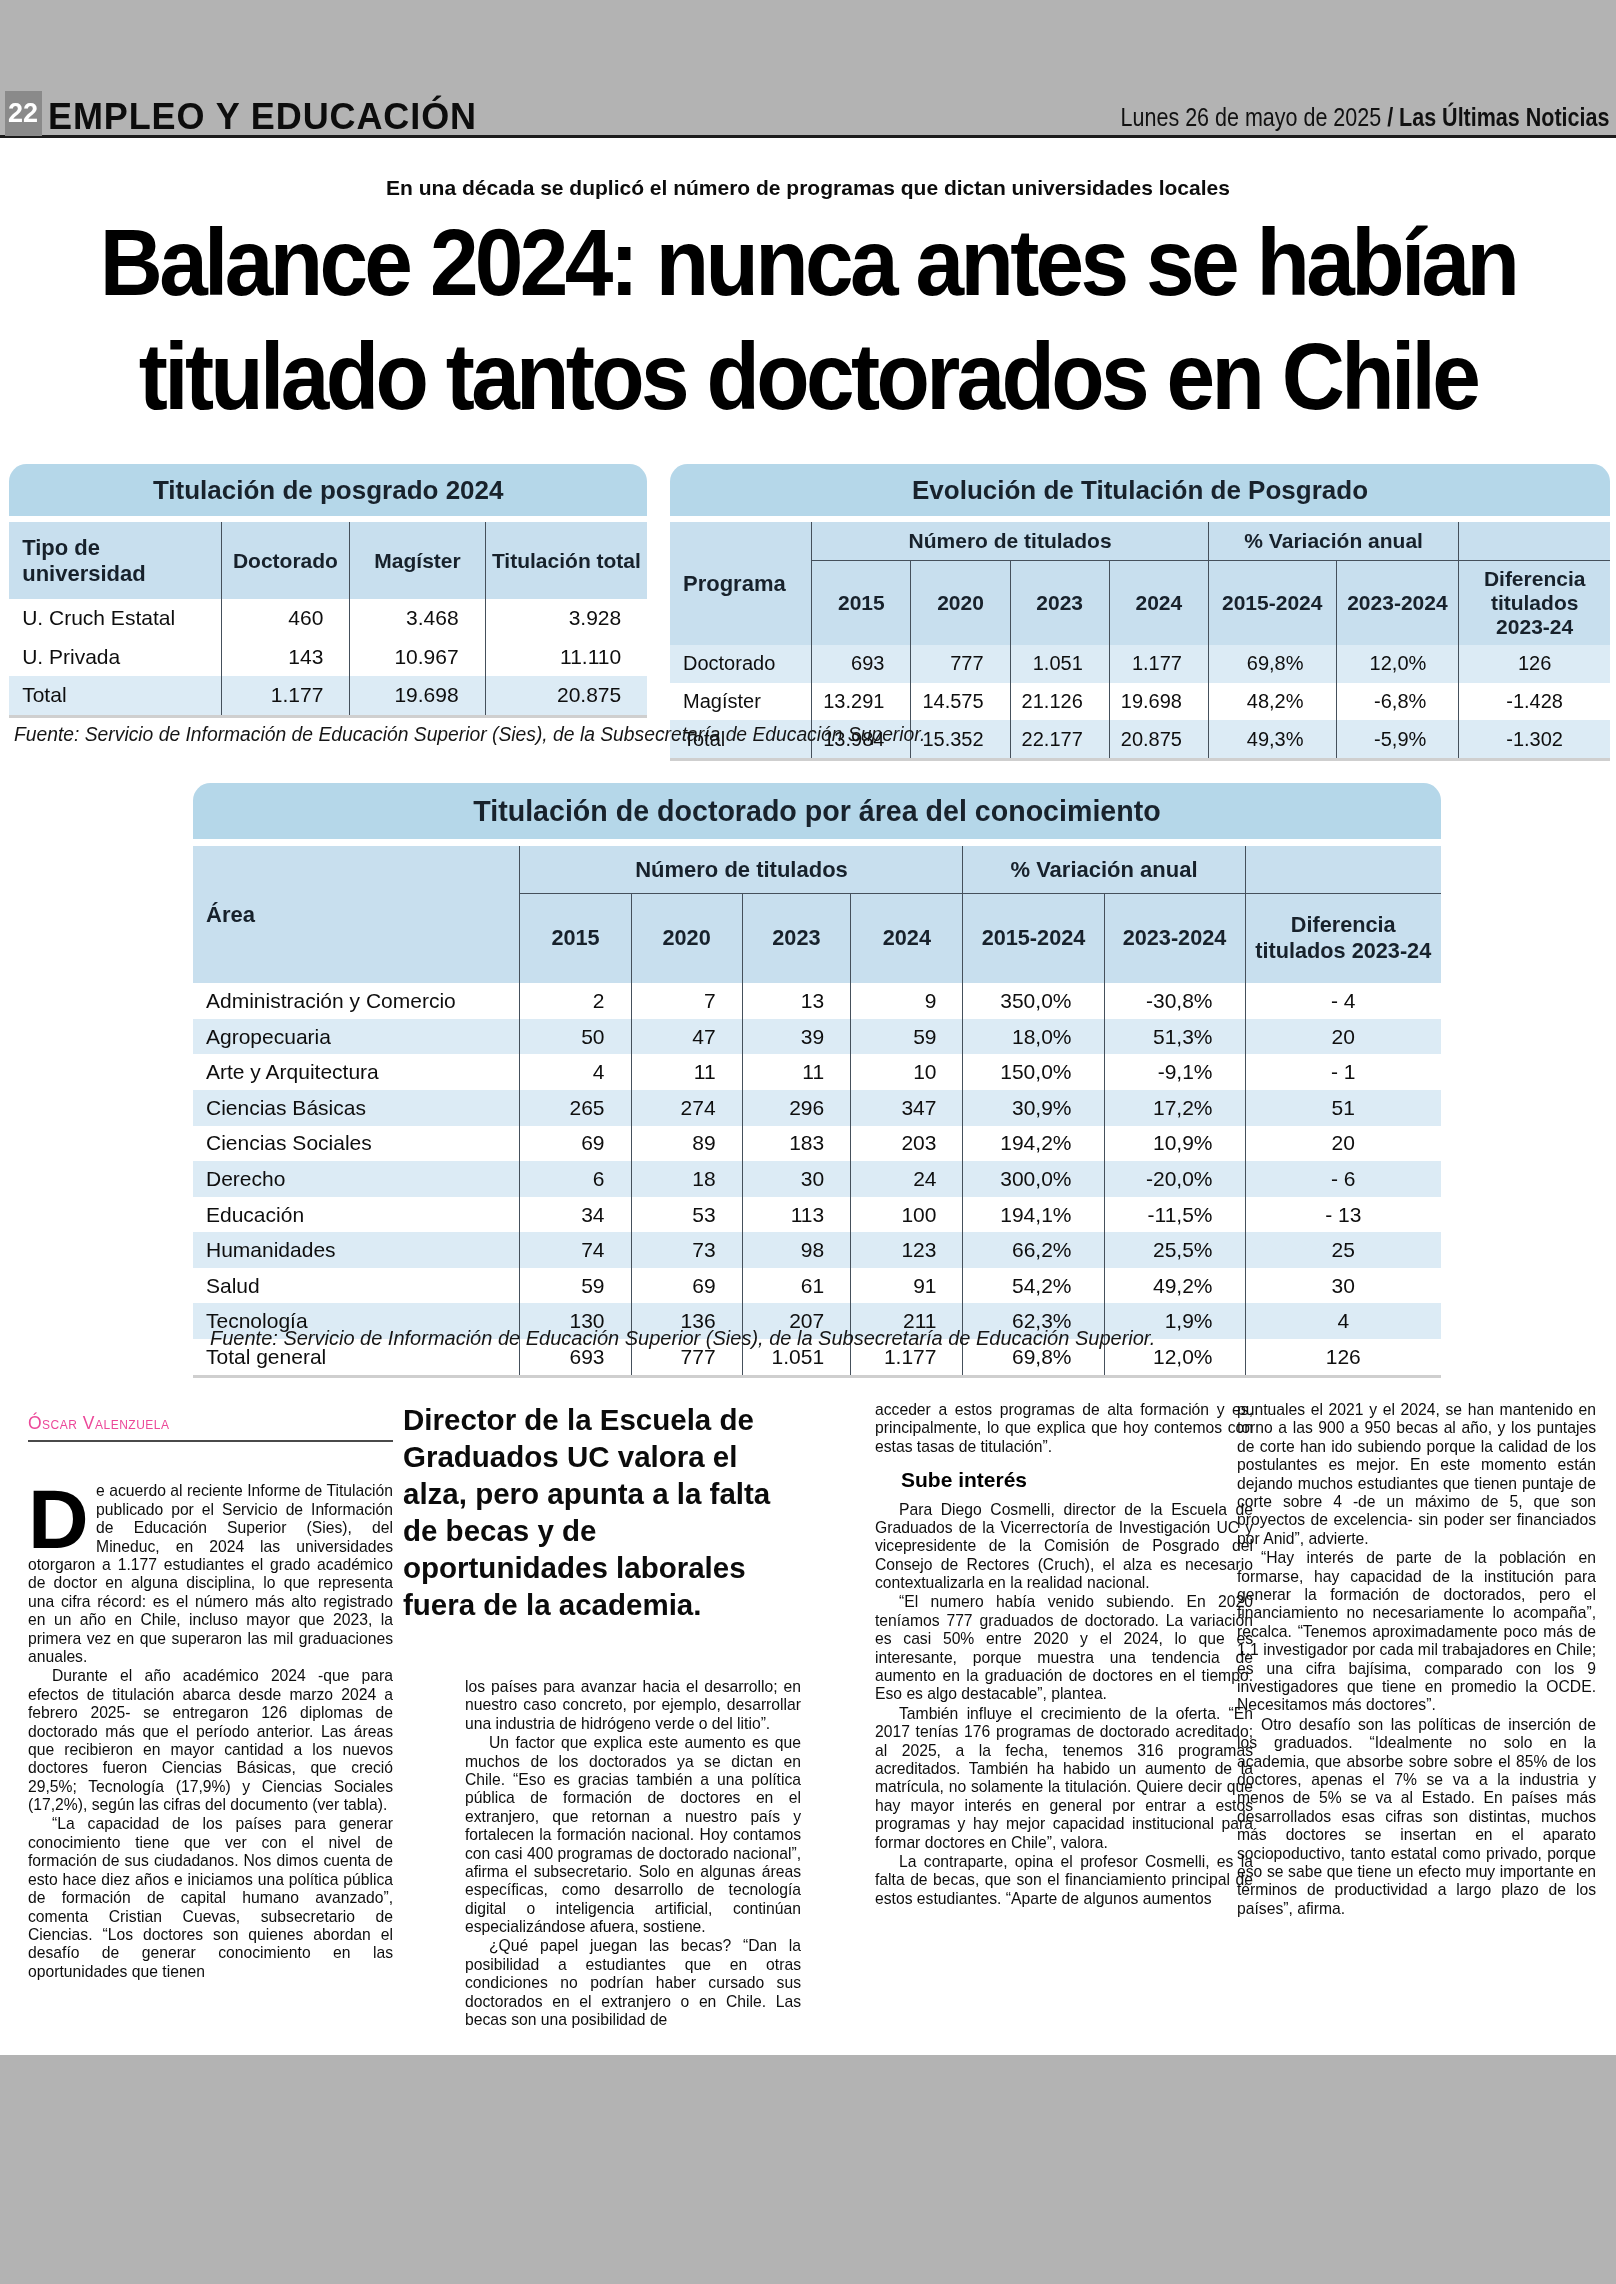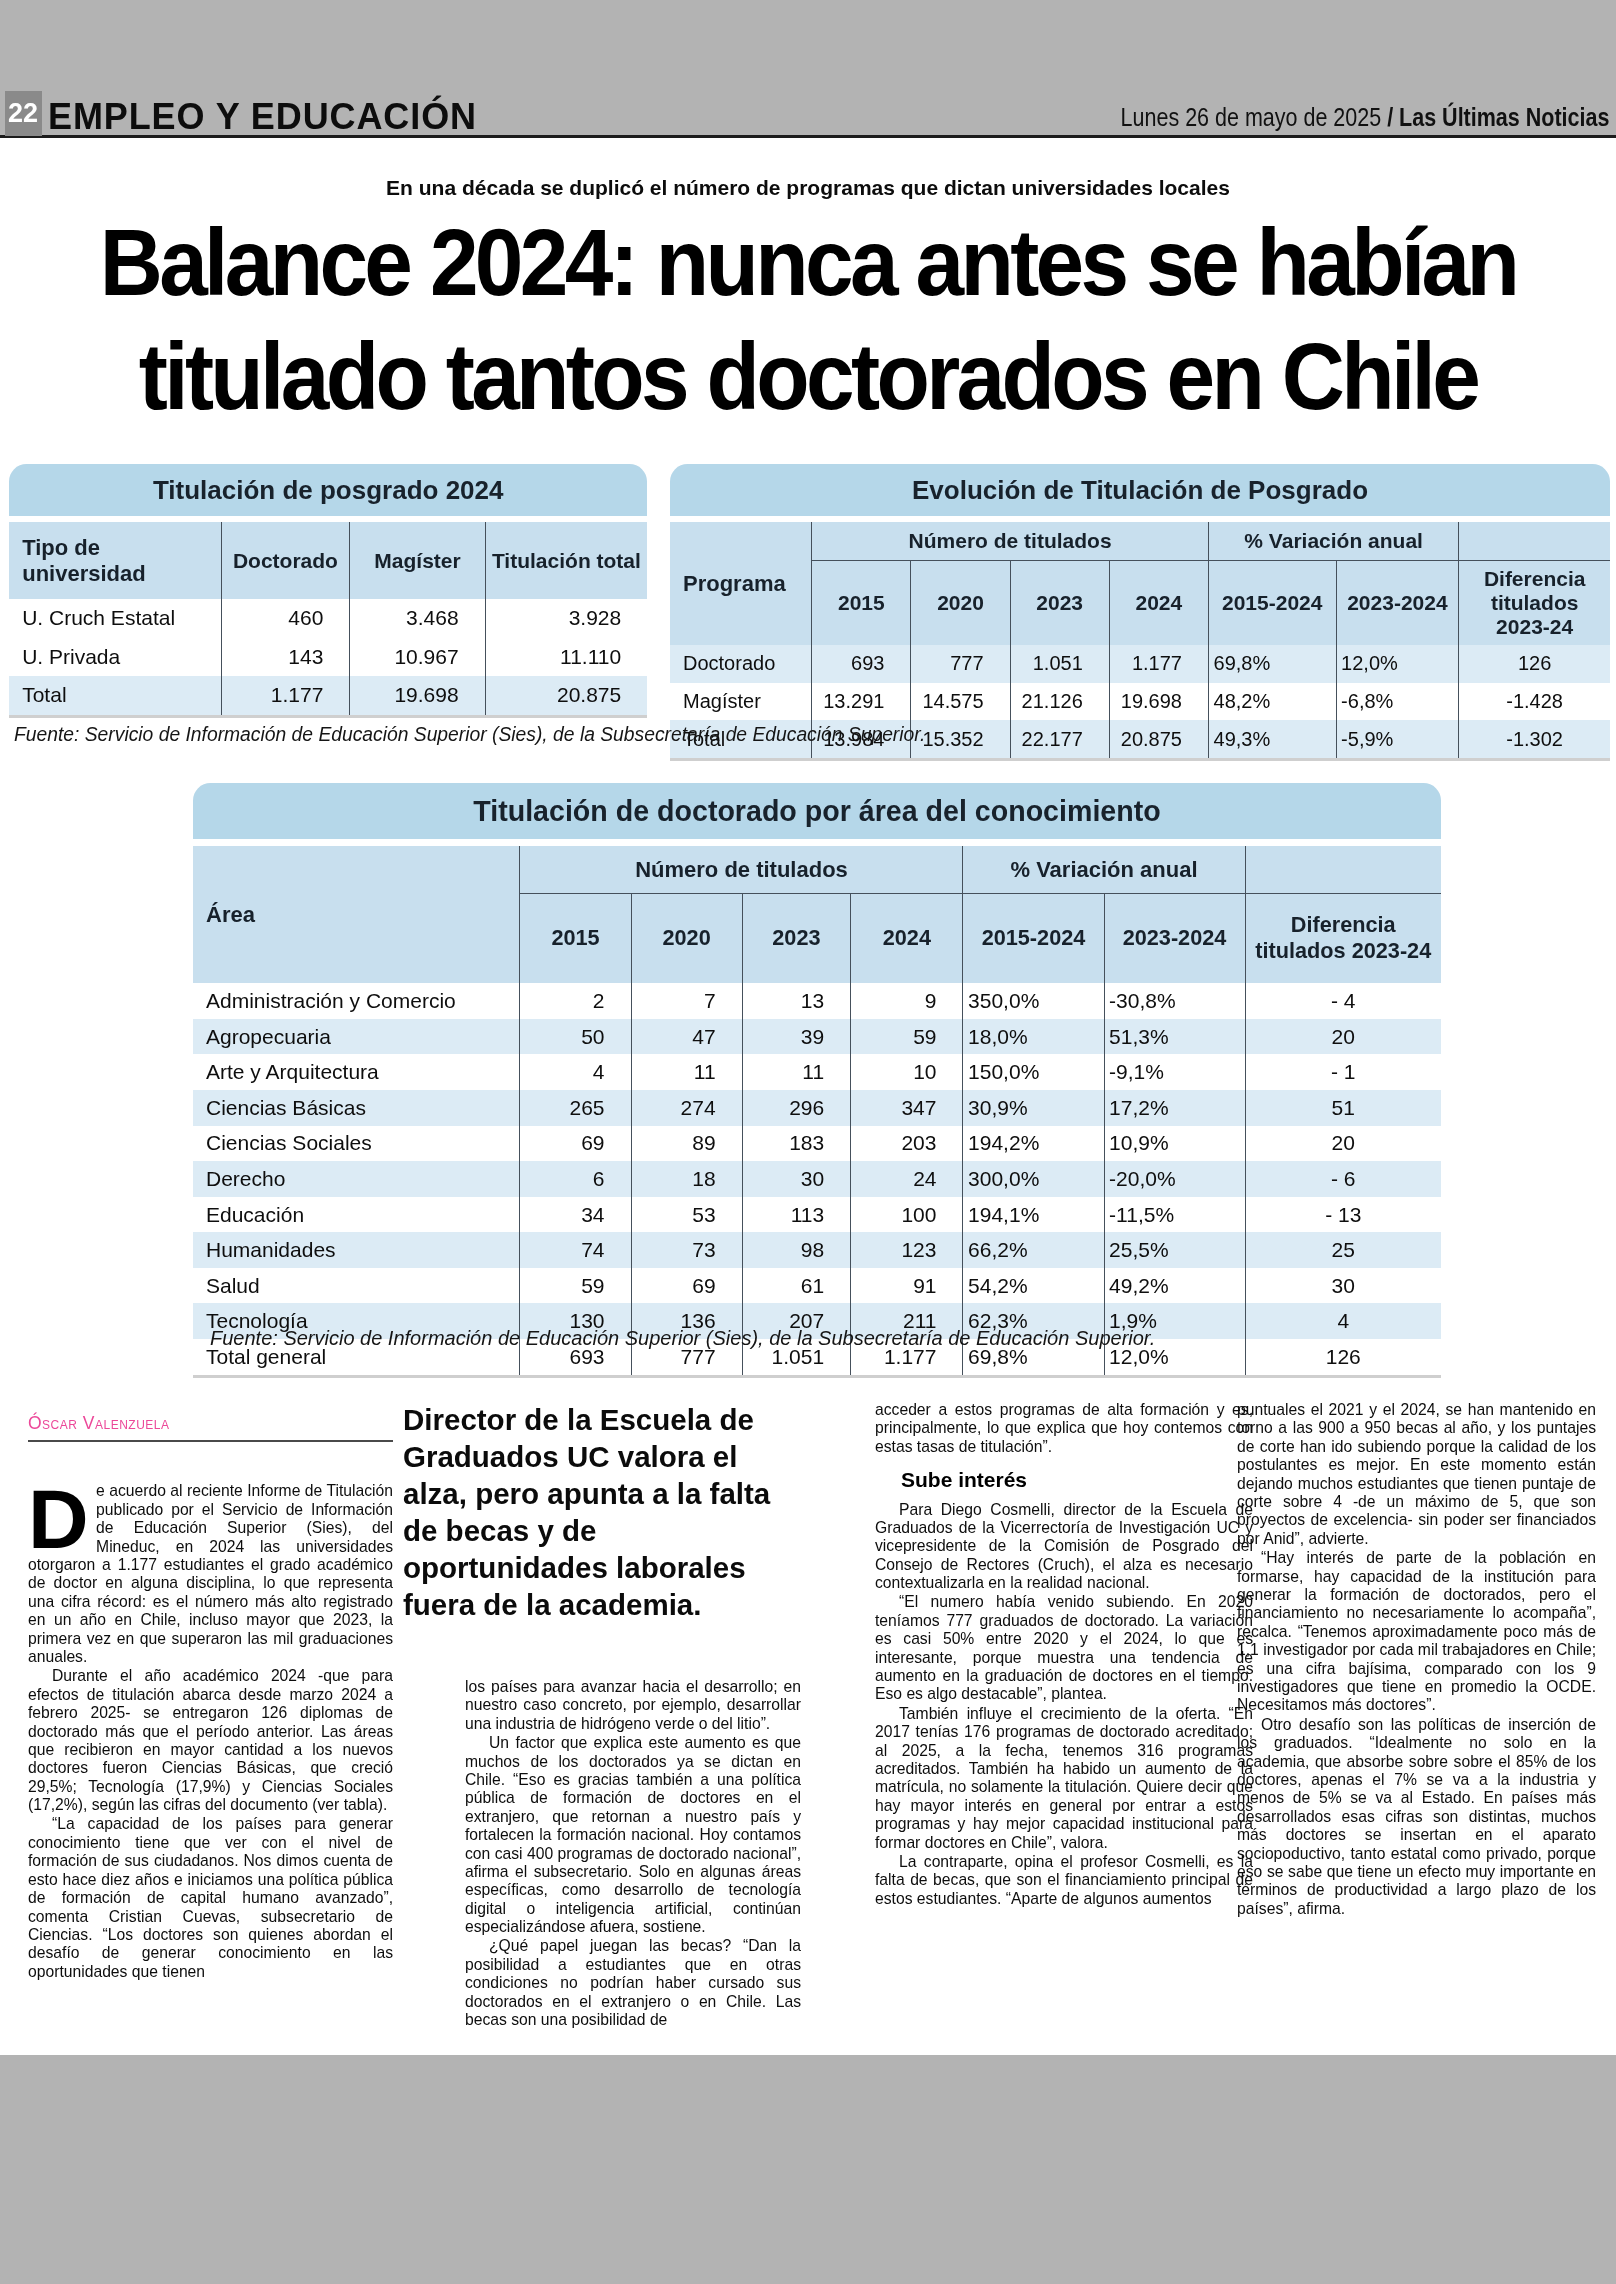--- a/index.html
+++ b/index.html
@@ -28,21 +28,21 @@
   table.grid{border-collapse:collapse;width:100%;table-layout:fixed;border-bottom:3.7px solid #cfcfcf;}
   table.grid thead th{background:#c8dfee;color:#17212b;font-weight:bold;vertical-align:middle;padding:3.7px 4.6px;}
   table.grid th.side{text-align:left;padding-left:13px;font-size:22px;}
   table.grid th.colh{font-size:21px;}
   table.grid th.group{font-size:21px;border-bottom:1.8px solid #45505b;}
   table.grid th.gempty{border-bottom:1.8px solid #45505b;}
   table.grid th.vline,table.grid td.vline{border-left:1.4px solid #45505b;}
   table.grid td{font-size:21px;color:#0e0e0e;vertical-align:middle;padding:2.8px 4.6px;}
   table.grid td.label{text-align:left;padding-left:13px;}
   table.grid td.num{text-align:right;padding-right:26px;}
-  table.grid td.pct{padding-right:32px;}
+  table.grid td.pct{text-align:right;padding-right:32px;}
   table.grid td.diff{text-align:center;}
   table.grid tr.shaded td{background:#dcebf5;}
   table.grid tr.totalrow td{font-weight:normal;}
   .t1 td,.t1 th{height:33px;}
   .t1 thead th{height:69px;font-size:21px;}
   .t2 tbody td{height:32px;font-size:20px;}
   .t3 tbody td{height:30px;font-size:21px;}
   .t2 thead tr.gr th{height:30px;}
   .t2 thead tr.yr th{height:77px;}
   .t3 thead tr.gr th{height:39px;font-size:22px;}

